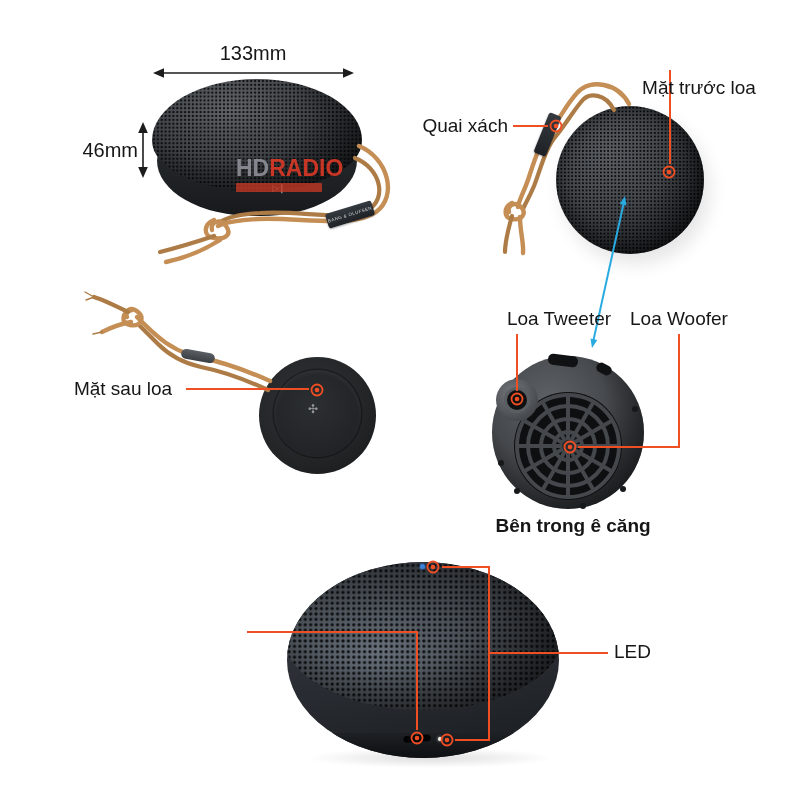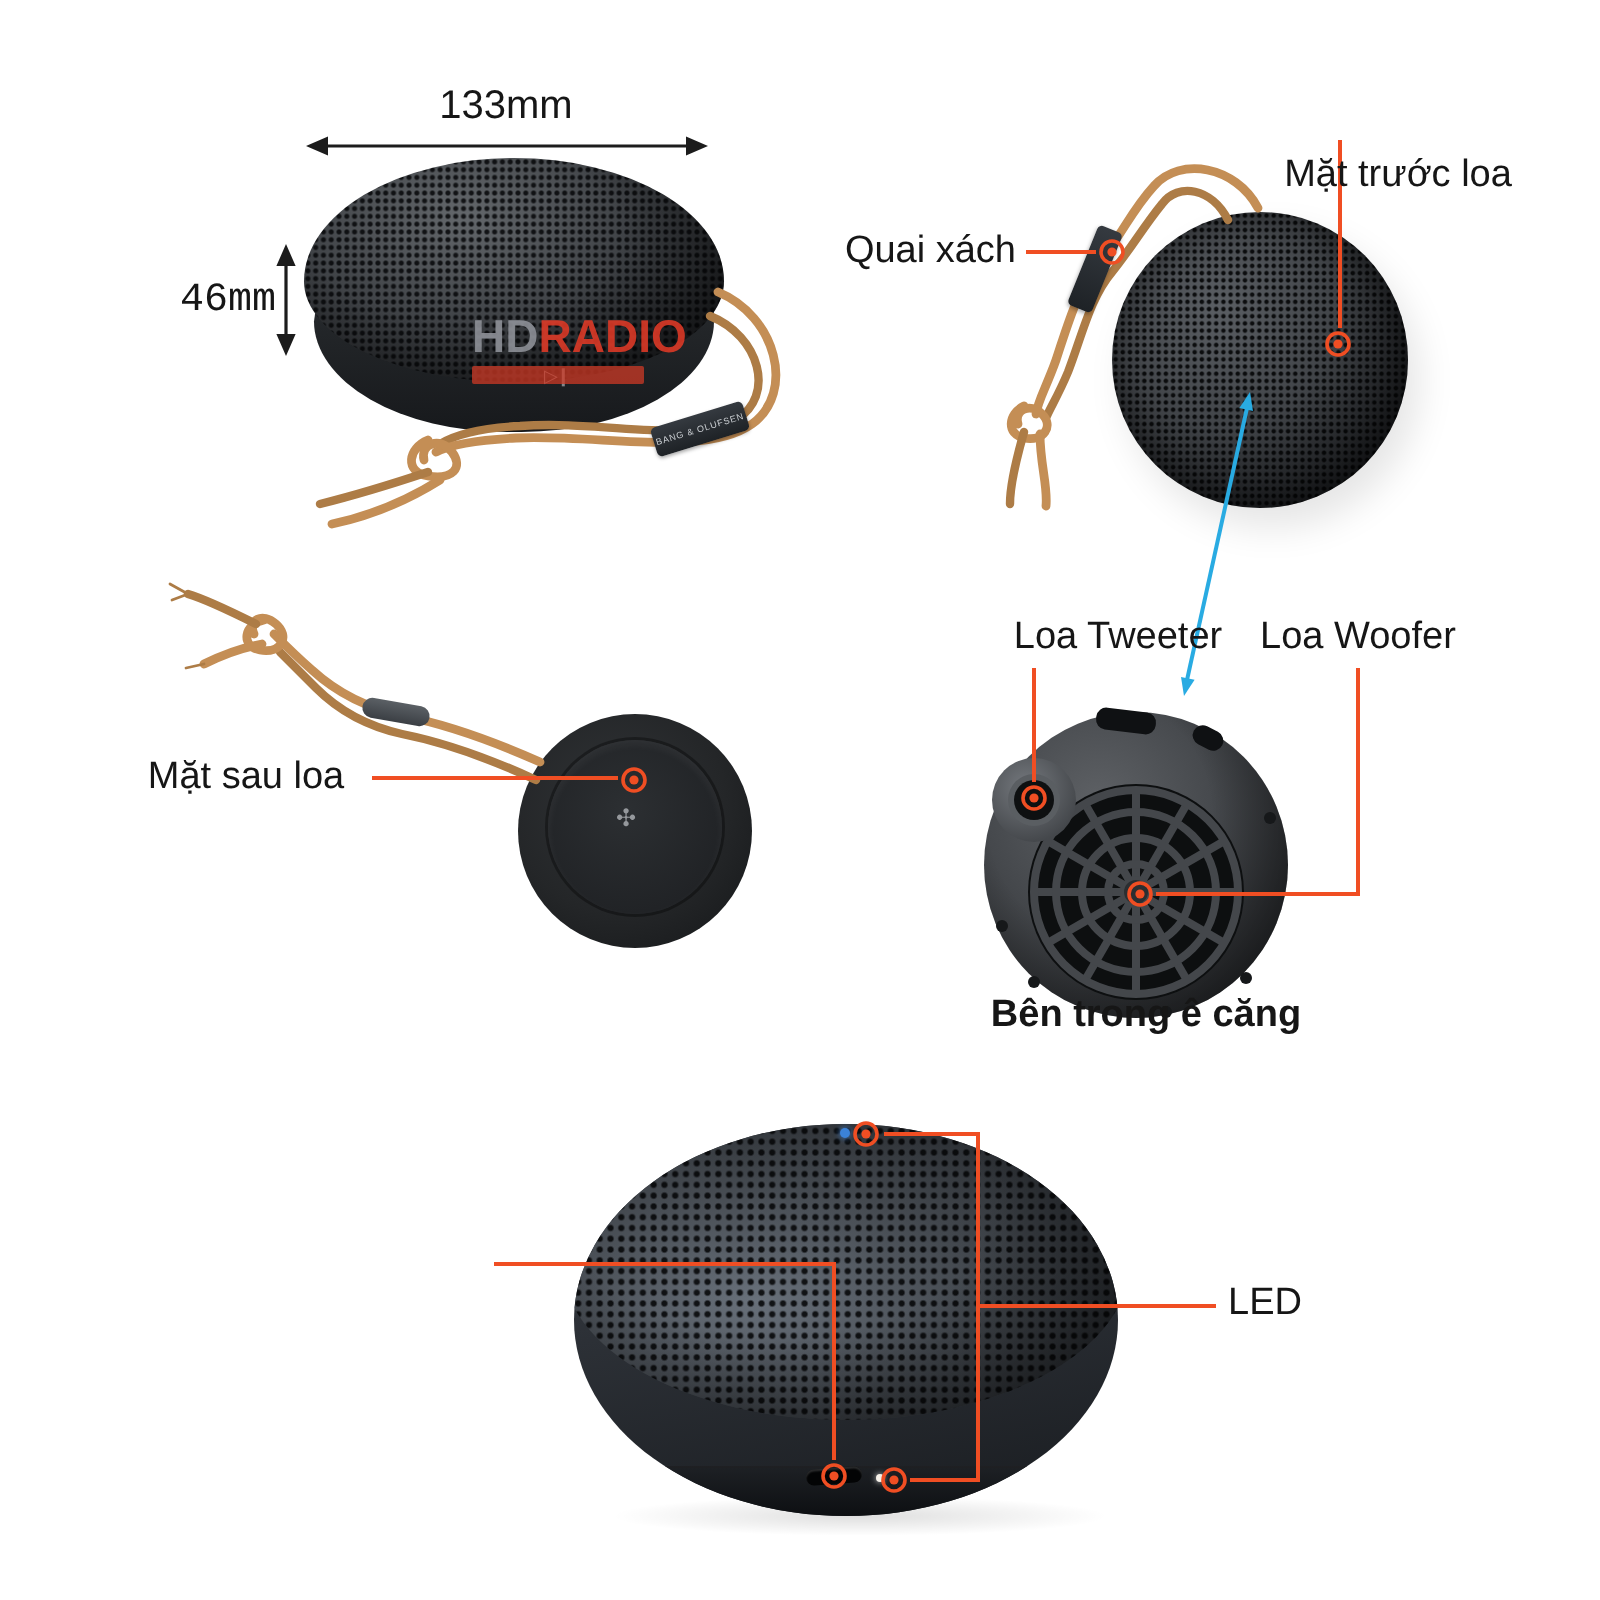--- a/index.html
+++ b/index.html
@@ -241,22 +241,22 @@
         <circle class="mring" cx="433" cy="567" r="5.5"></circle>
         <circle class="mdot" cx="433" cy="567" r="2.3"></circle>
       </g>
     <g>
         <circle class="mring" cx="447" cy="740" r="5.5"></circle>
         <circle class="mdot" cx="447" cy="740" r="2.3"></circle>
       </g>
   </svg>
 
   <div class="lbl center" style="left:200px;top:43px;width:106px;font-size:20px;">133mm</div>
-  <div class="lbl right" style="left:56px;top:140px;width:82px;font-size:20px;font-family:Liberation Mono, monospace;">46mm</div>
+  <div class="lbl right" style="left:56px;top:140px;width:82px;font-size:20px;">46mm</div>
   <div class="lbl center" style="left:632px;top:45px;width:134px;margin-top:32px;">Mặt trước loa</div>
   <div class="lbl right" style="left:408px;top:115px;width:100px;">Quai xách</div>
   <div class="lbl center" style="left:66px;top:378px;width:114px;">Mặt sau loa</div>
   <div class="lbl center" style="left:459px;top:308px;width:116px;margin-left:42px;">Loa Tweeter</div>
   <div class="lbl center" style="left:621px;top:308px;width:116px;">Loa Woofer</div>
-  <div class="lbl center bold" style="left:478px;top:497px;width:190px;">Bên trong ê căng</div>
+  <div class="lbl center bold" style="left:478px;top:515px;width:190px;">Bên trong ê căng</div>
   <div class="lbl" style="left:614px;top:641px;width:60px;">LED</div>
 
 </div>
 
 </body></html>

